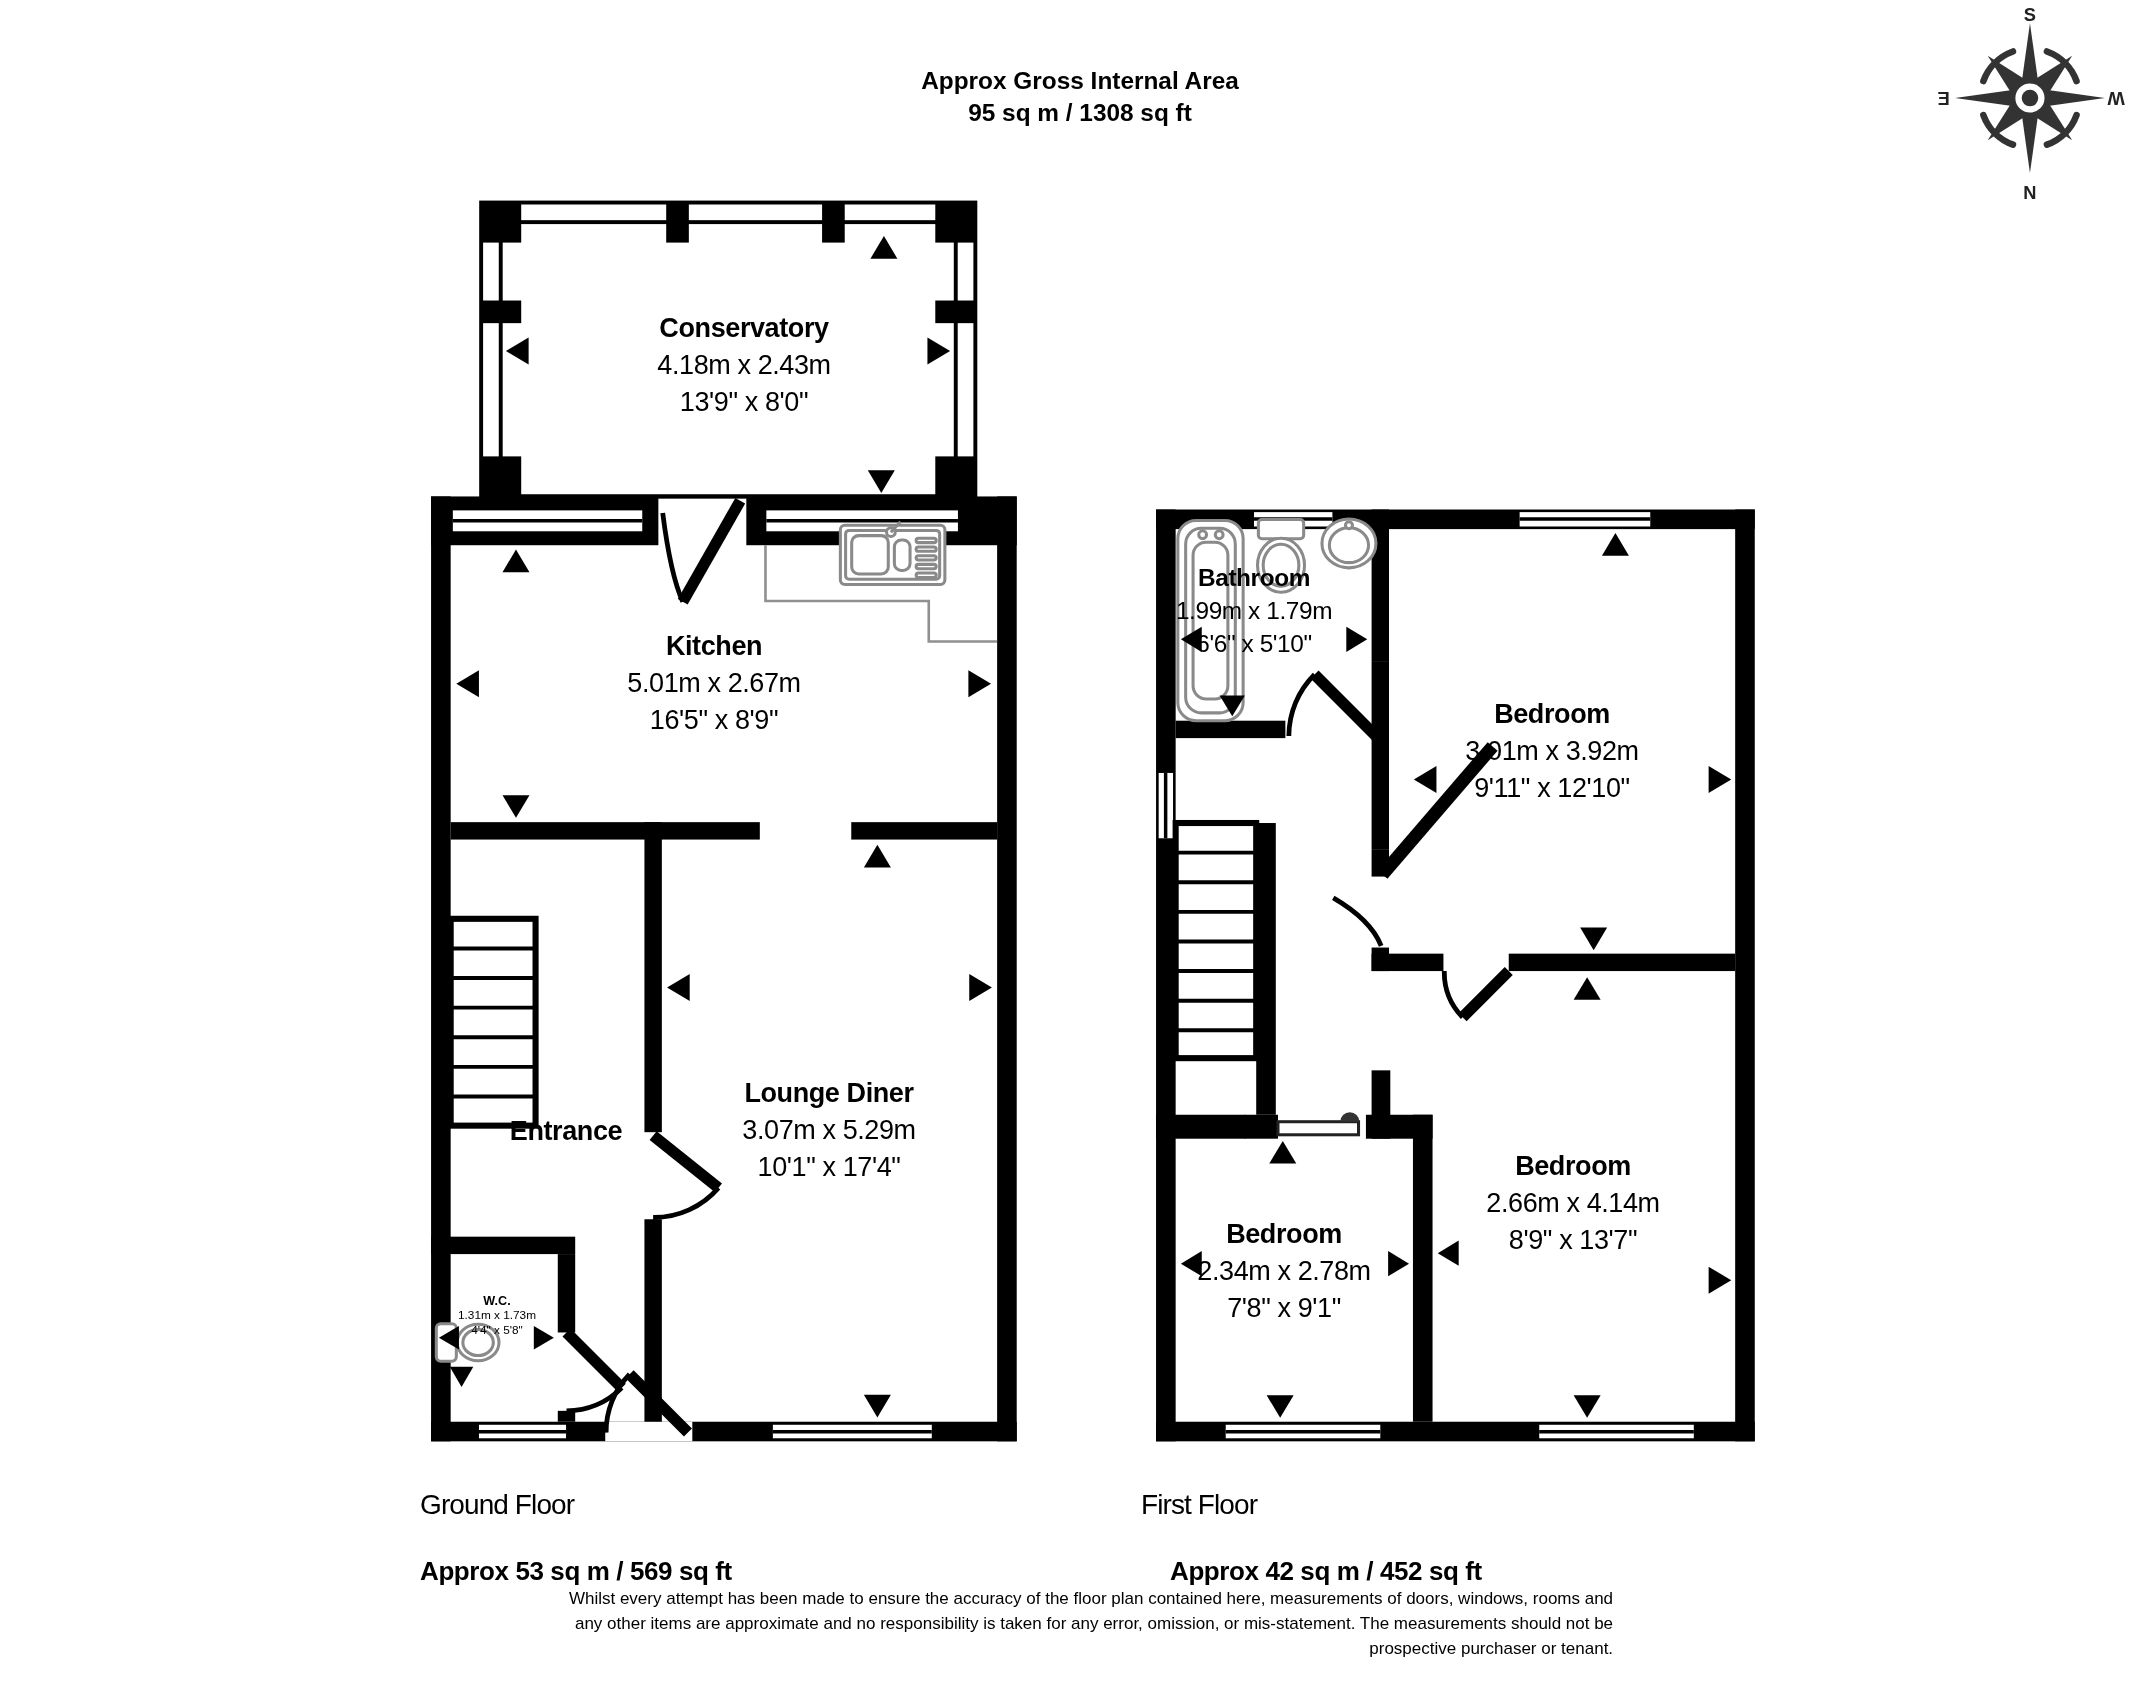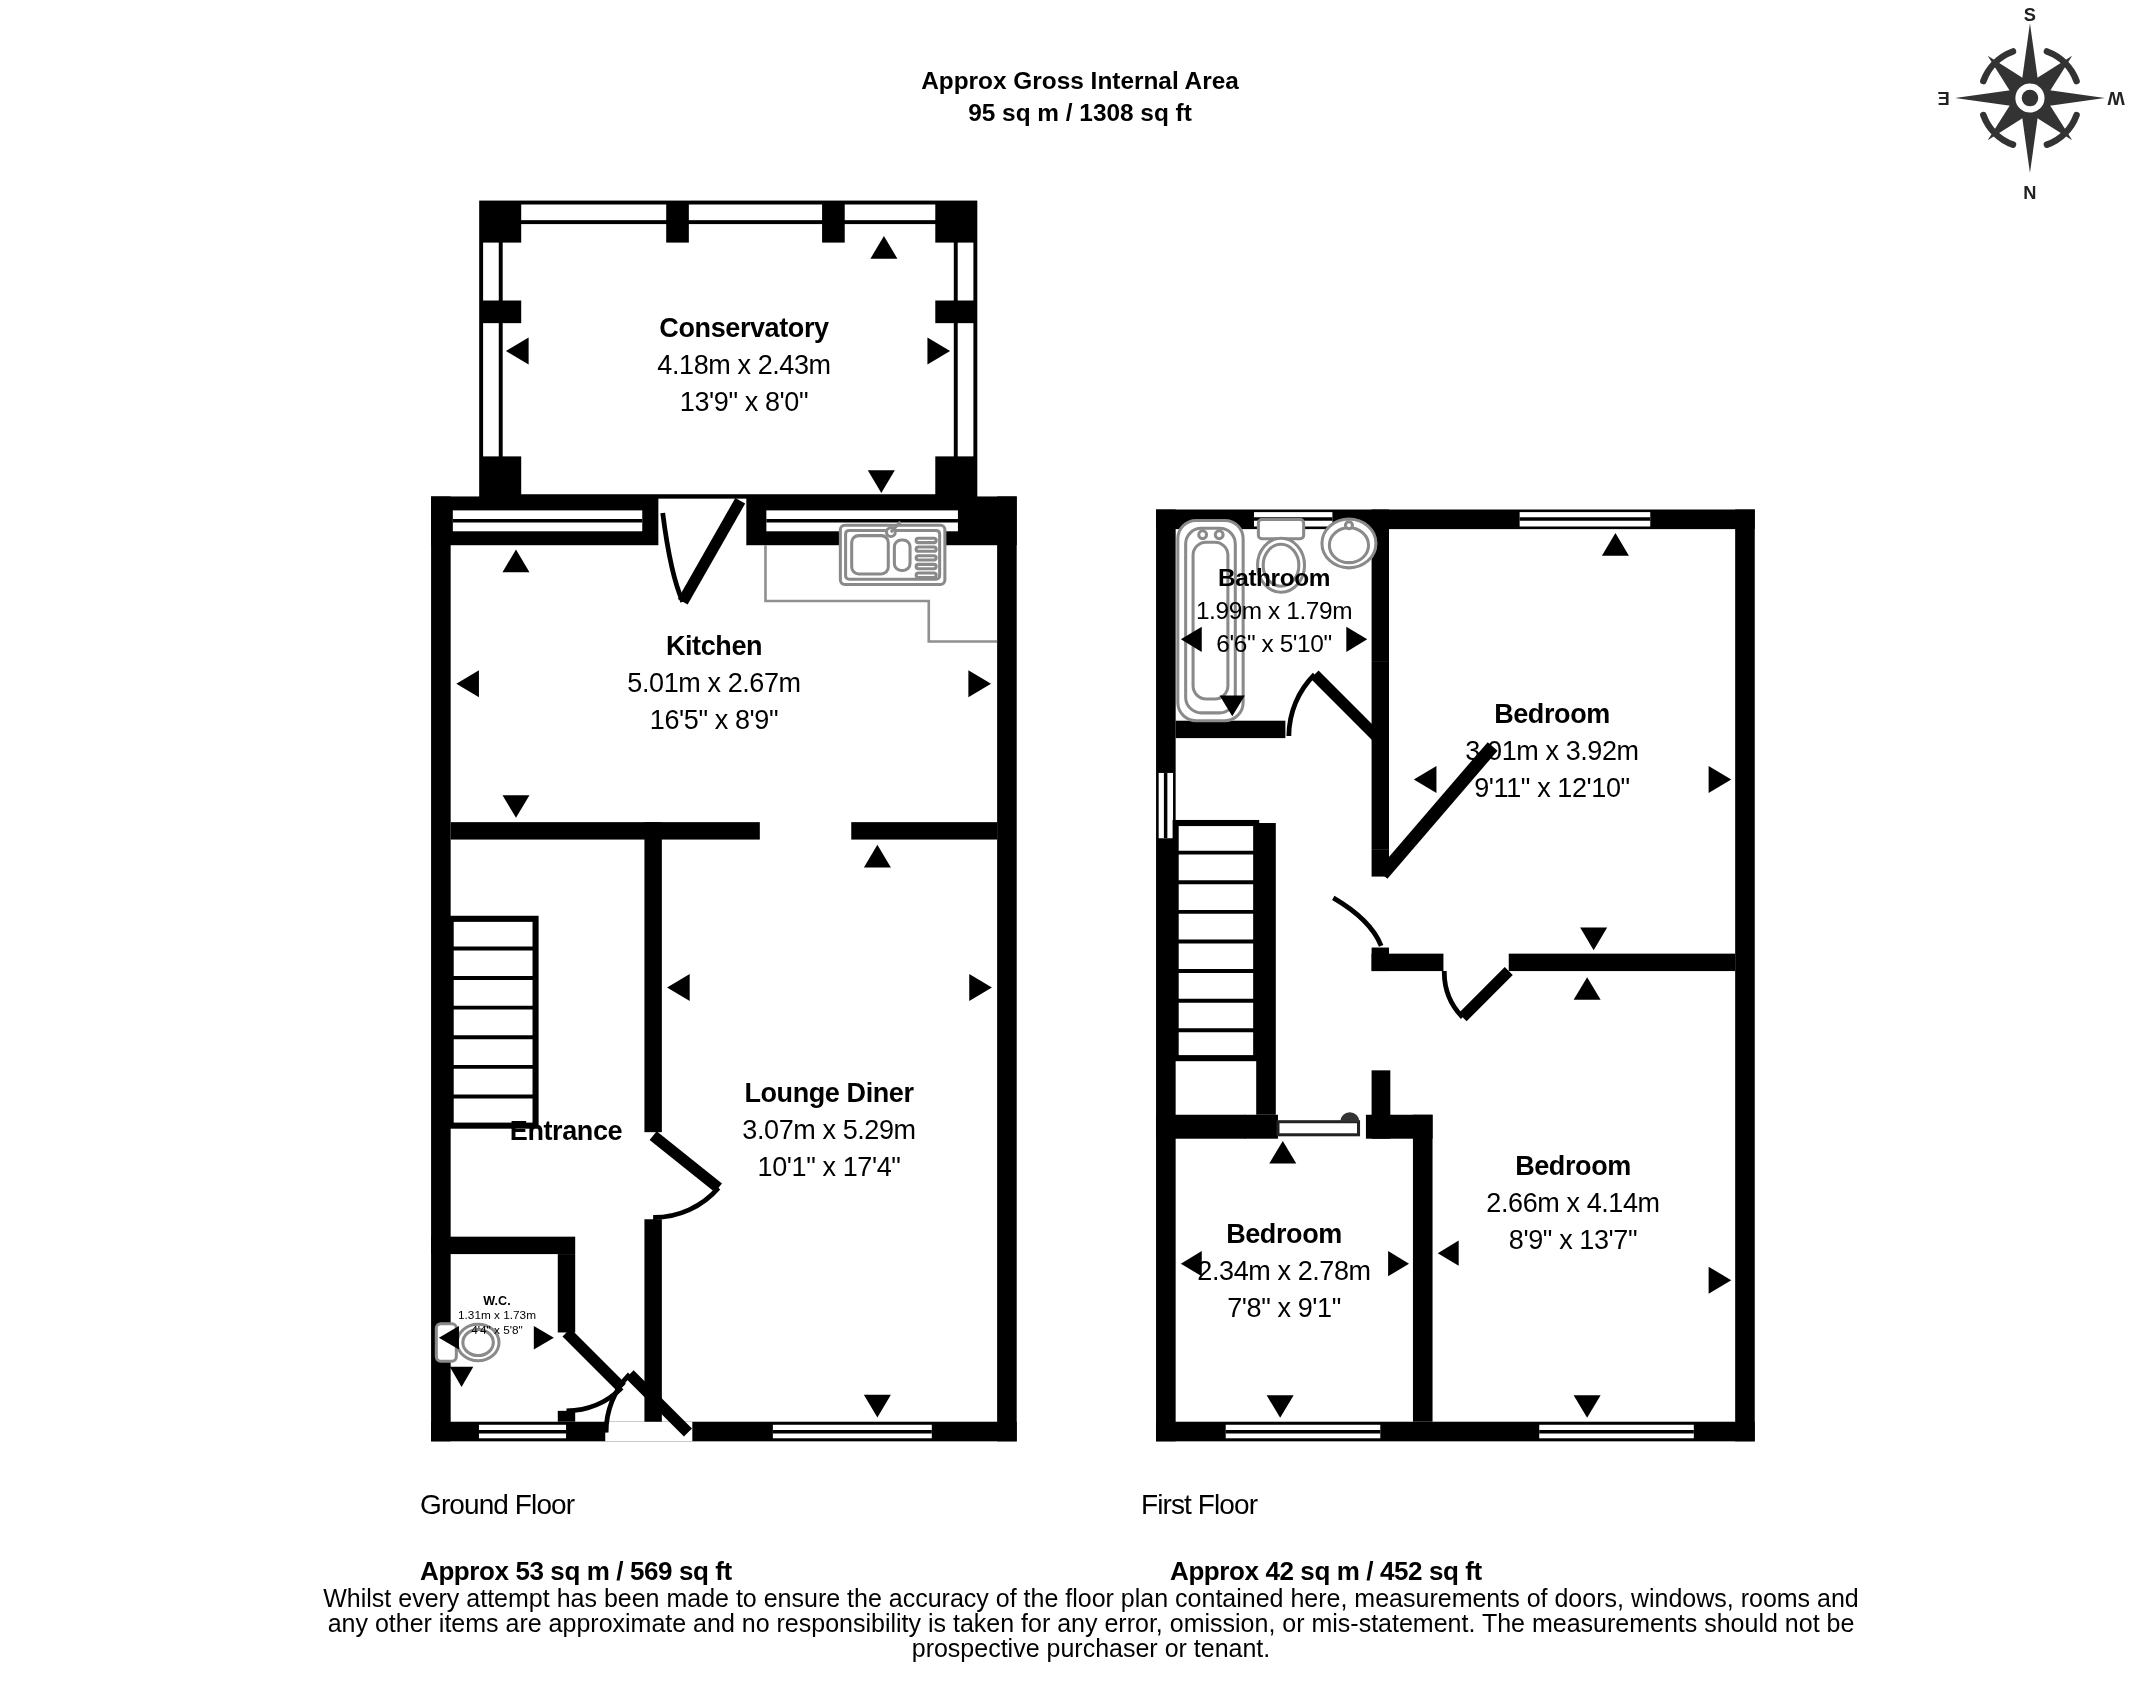--- a/index.html
+++ b/index.html
@@ -17,28 +17,28 @@
   .tread{stroke:#000;stroke-width:9;}
   .stairbox{fill:#fff;stroke:#000;stroke-width:14;}
   .arrow{fill:#000;}
   .door-slab{fill:#fff;stroke:#222;stroke-width:7;}
   .compass-line{stroke:#333;stroke-width:15;fill:none;stroke-linecap:round;}
   .compass-fill{fill:#333;}
   .compass-text{font-family:"Liberation Sans",sans-serif;font-size:42px;font-weight:600;fill:#222;text-anchor:middle;}
   .rl{position:absolute;transform:translateX(-50%);text-align:center;white-space:nowrap;font-size:27px;line-height:37px;letter-spacing:-0.4px;}
   .rl .nm{font-weight:700;display:block;}
   .rl span{display:block;}
-  .rl.sm{font-size:24.4px;line-height:33px;padding-left:40px;}
+  .rl.sm{font-size:24.4px;line-height:33px;}
   .rl.xs{font-size:11.8px;line-height:14.4px;letter-spacing:0;margin-top:12px;}
   .rl.xs .nm{font-size:12.6px;}
   .heading{position:absolute;font-size:28px;letter-spacing:-0.9px;}
   .subheading{position:absolute;font-size:26px;font-weight:700;letter-spacing:-0.4px;}
   .header-block{position:absolute;left:1080px;top:65px;transform:translateX(-50%);text-align:center;font-weight:700;font-size:24.4px;line-height:32px;}
   .header-block span{display:block;}
-  .disclaimer{position:absolute;left:1091px;top:1586px;transform:translateX(-50%);text-align:center;font-size:25px;line-height:25px;}
+  .disclaimer{position:absolute;left:1091px;top:1586px;transform:translateX(-50%);text-align:right;font-size:17px;line-height:25px;}
   .disclaimer span{display:block;white-space:nowrap;}
 </style>
 </head>
 <body>
 
 <svg id="plan-svg" width="2151" height="1707" viewBox="0 0 4940 3920" xmlns="http://www.w3.org/2000/svg">
 
   <g>
 
     <g>

